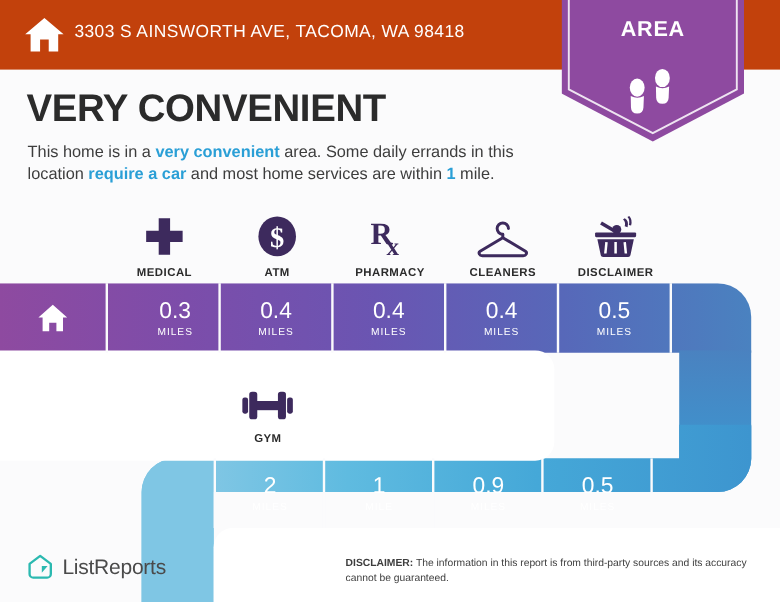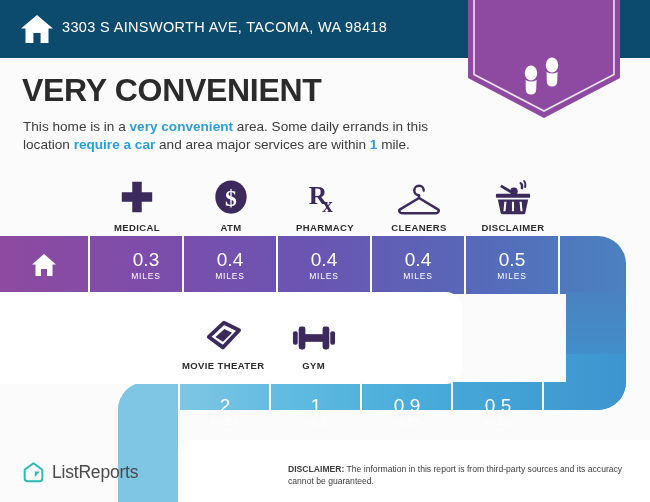--- a/index.html
+++ b/index.html
@@ -7,21 +7,21 @@
     width: 650px; height: 502px;
     font-family: "Liberation Sans", sans-serif;
     background: #ffffff;
     overflow: hidden;
   }
   #page { position: relative; width: 650px; height: 502px; background: #fbfbfc; }
 
   
   .header {
     position: absolute; left: 0; top: 0; width: 650px; height: 58px;
-    background: #0c4a6e;
+    background: #c2410c;
   }
   .header-home {
     position: absolute; left: 20px; top: 12px; width: 34px; height: 34px;
   }
   .header-addr {
     position: absolute; left: 62px; top: 19px;
     color: #ffffff; font-size: 14.5px; letter-spacing: .35px;
     font-weight: 400; white-space: nowrap;
   }
 
@@ -113,25 +113,26 @@
       <path d="M0 0 H152 V78 L76 118 L0 78 Z" fill="#8e4aa0"></path>
       <path d="M6 0 V74.5 L76 111 L146 74.5 V0" fill="none" stroke="#ffffff" stroke-width="1.6" opacity=".85"></path>
       <g fill="#ffffff">
         <ellipse cx="63" cy="73" rx="6.2" ry="7.6"></ellipse>
         <path d="M57.6 80 q5.6 3 11 0 l-.4 9.5 q-.2 5-5.2 5 t-5.2-5 Z"></path>
         <ellipse cx="84" cy="65" rx="6.2" ry="7.6"></ellipse>
         <path d="M78.6 72 q5.6 3 11 0 l-.4 9.5 q-.2 5-5.2 5 t-5.2-5 Z"></path>
       </g>
     </svg>
     <div class="badge-label">
+      <div>AREA</div>
     </div>
   </div>
 
   <div class="title">VERY CONVENIENT</div>
-  <div class="desc"><span>This home is in a </span><span class="hl">very convenient</span><span> area. Some daily errands in this location </span><span class="hl">require a car</span><span> and area major services are within </span><span class="hl">1</span><span> mile.</span></div>
+  <div class="desc"><span>This home is in a </span><span class="hl">very convenient</span><span> area. Some daily errands in this location </span><span class="hl">require a car</span><span> and most home services are within </span><span class="hl">1</span><span> mile.</span></div>
 
   <div class="icon-row" id="icon-row-1">
 
     <div class="icon-cell">
       <div class="icon-glyph">
         <svg viewBox="0 0 40 40" width="38" height="38">
             <path d="M15 4 h10 v11 h11 v10 h-11 v11 h-10 v-11 h-11 v-10 h11 Z" fill="#3d2a5d"></path>
           </svg>
       </div>
       <div class="icon-label">MEDICAL</div>
@@ -255,31 +256,20 @@
 
   <div style="position:absolute;left:88px;top:236px;width:2px;height:58px;background:#fbfbfc;"></div>
   <div style="position:absolute;left:182px;top:236px;width:2px;height:58px;background:#fbfbfc;"></div>
   <div style="position:absolute;left:276px;top:236px;width:2px;height:58px;background:#fbfbfc;"></div>
   <div style="position:absolute;left:370px;top:236px;width:2px;height:58px;background:#fbfbfc;"></div>
   <div style="position:absolute;left:464px;top:236px;width:2px;height:58px;background:#fbfbfc;"></div>
   <div style="position:absolute;left:558px;top:236px;width:2px;height:58px;background:#fbfbfc;"></div>
 
   <div class="icon-row" id="icon-row-2">
 
-    <div class="icon-cell">
-      <div class="icon-glyph">
-        <svg viewBox="0 0 42 38" width="40" height="36">
-          <g fill="none" stroke="#3d2a5d" stroke-width="4" stroke-linejoin="round">
-            <path d="M6 20 L22 5 L38 13 L21 31 Z"></path>
-          </g>
-          <path d="M13 20 L22.5 11.5 L30.5 15.5 L21 25 Z" fill="#3d2a5d"></path>
-        </svg>
-      </div>
-      <div class="icon-label">MOVIE THEATER</div>
-    </div>
 
 
     <div class="icon-cell">
       <div class="icon-glyph">
         <svg viewBox="0 0 46 32" width="44" height="32">
           <g fill="#3d2a5d">
             <rect x="1" y="9" width="5" height="14" rx="2"></rect>
             <rect x="7" y="4" width="7" height="24" rx="2.5"></rect>
             <rect x="32" y="4" width="7" height="24" rx="2.5"></rect>
             <rect x="40" y="9" width="5" height="14" rx="2"></rect>

